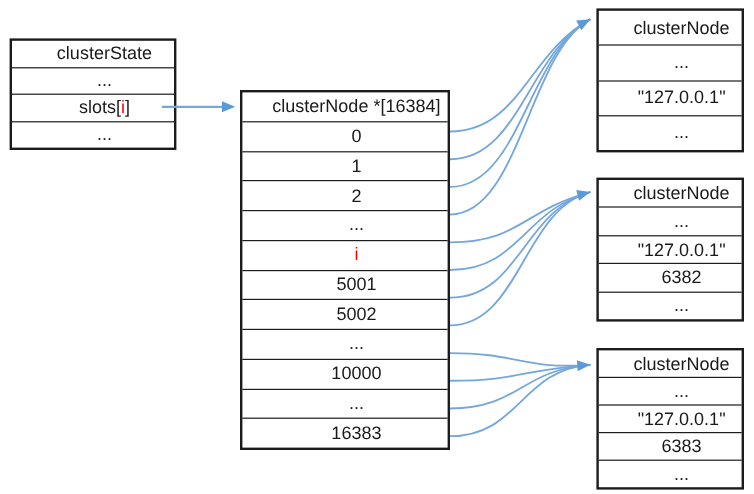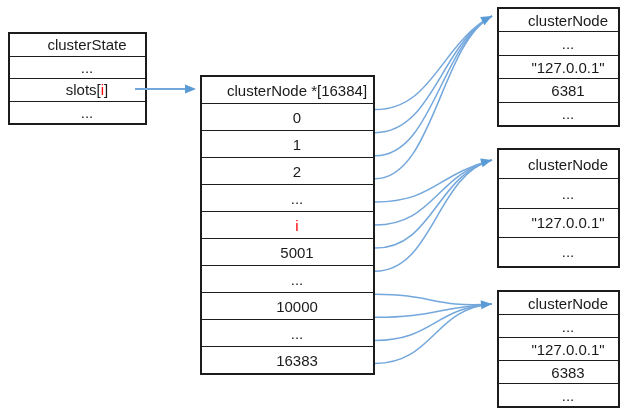--- a/index.html
+++ b/index.html
@@ -67,38 +67,39 @@
   </div>
 
   <div class="tbox array-box">
     <div class="trow">clusterNode *[16384]</div>
     <div class="trow">0</div>
     <div class="trow">1</div>
     <div class="trow">2</div>
     <div class="trow">...</div>
     <div class="trow hl">i</div>
     <div class="trow">5001</div>
+    <div class="trow">5002</div>
     <div class="trow">...</div>
     <div class="trow">10000</div>
     <div class="trow">...</div>
     <div class="trow">16383</div>
   </div>
 
   <div class="tbox node-box node-box-1">
     <div class="trow">clusterNode</div>
     <div class="trow">...</div>
     <div class="trow">"127.0.0.1"</div>
-    <div class="trow">6381</div>
     <div class="trow">...</div>
   </div>
 
   <div class="tbox node-box node-box-2">
     <div class="trow">clusterNode</div>
     <div class="trow">...</div>
     <div class="trow">"127.0.0.1"</div>
+    <div class="trow">6382</div>
     <div class="trow">...</div>
   </div>
 
   <div class="tbox node-box node-box-3">
     <div class="trow">clusterNode</div>
     <div class="trow">...</div>
     <div class="trow">"127.0.0.1"</div>
     <div class="trow">6383</div>
     <div class="trow">...</div>
   </div>

